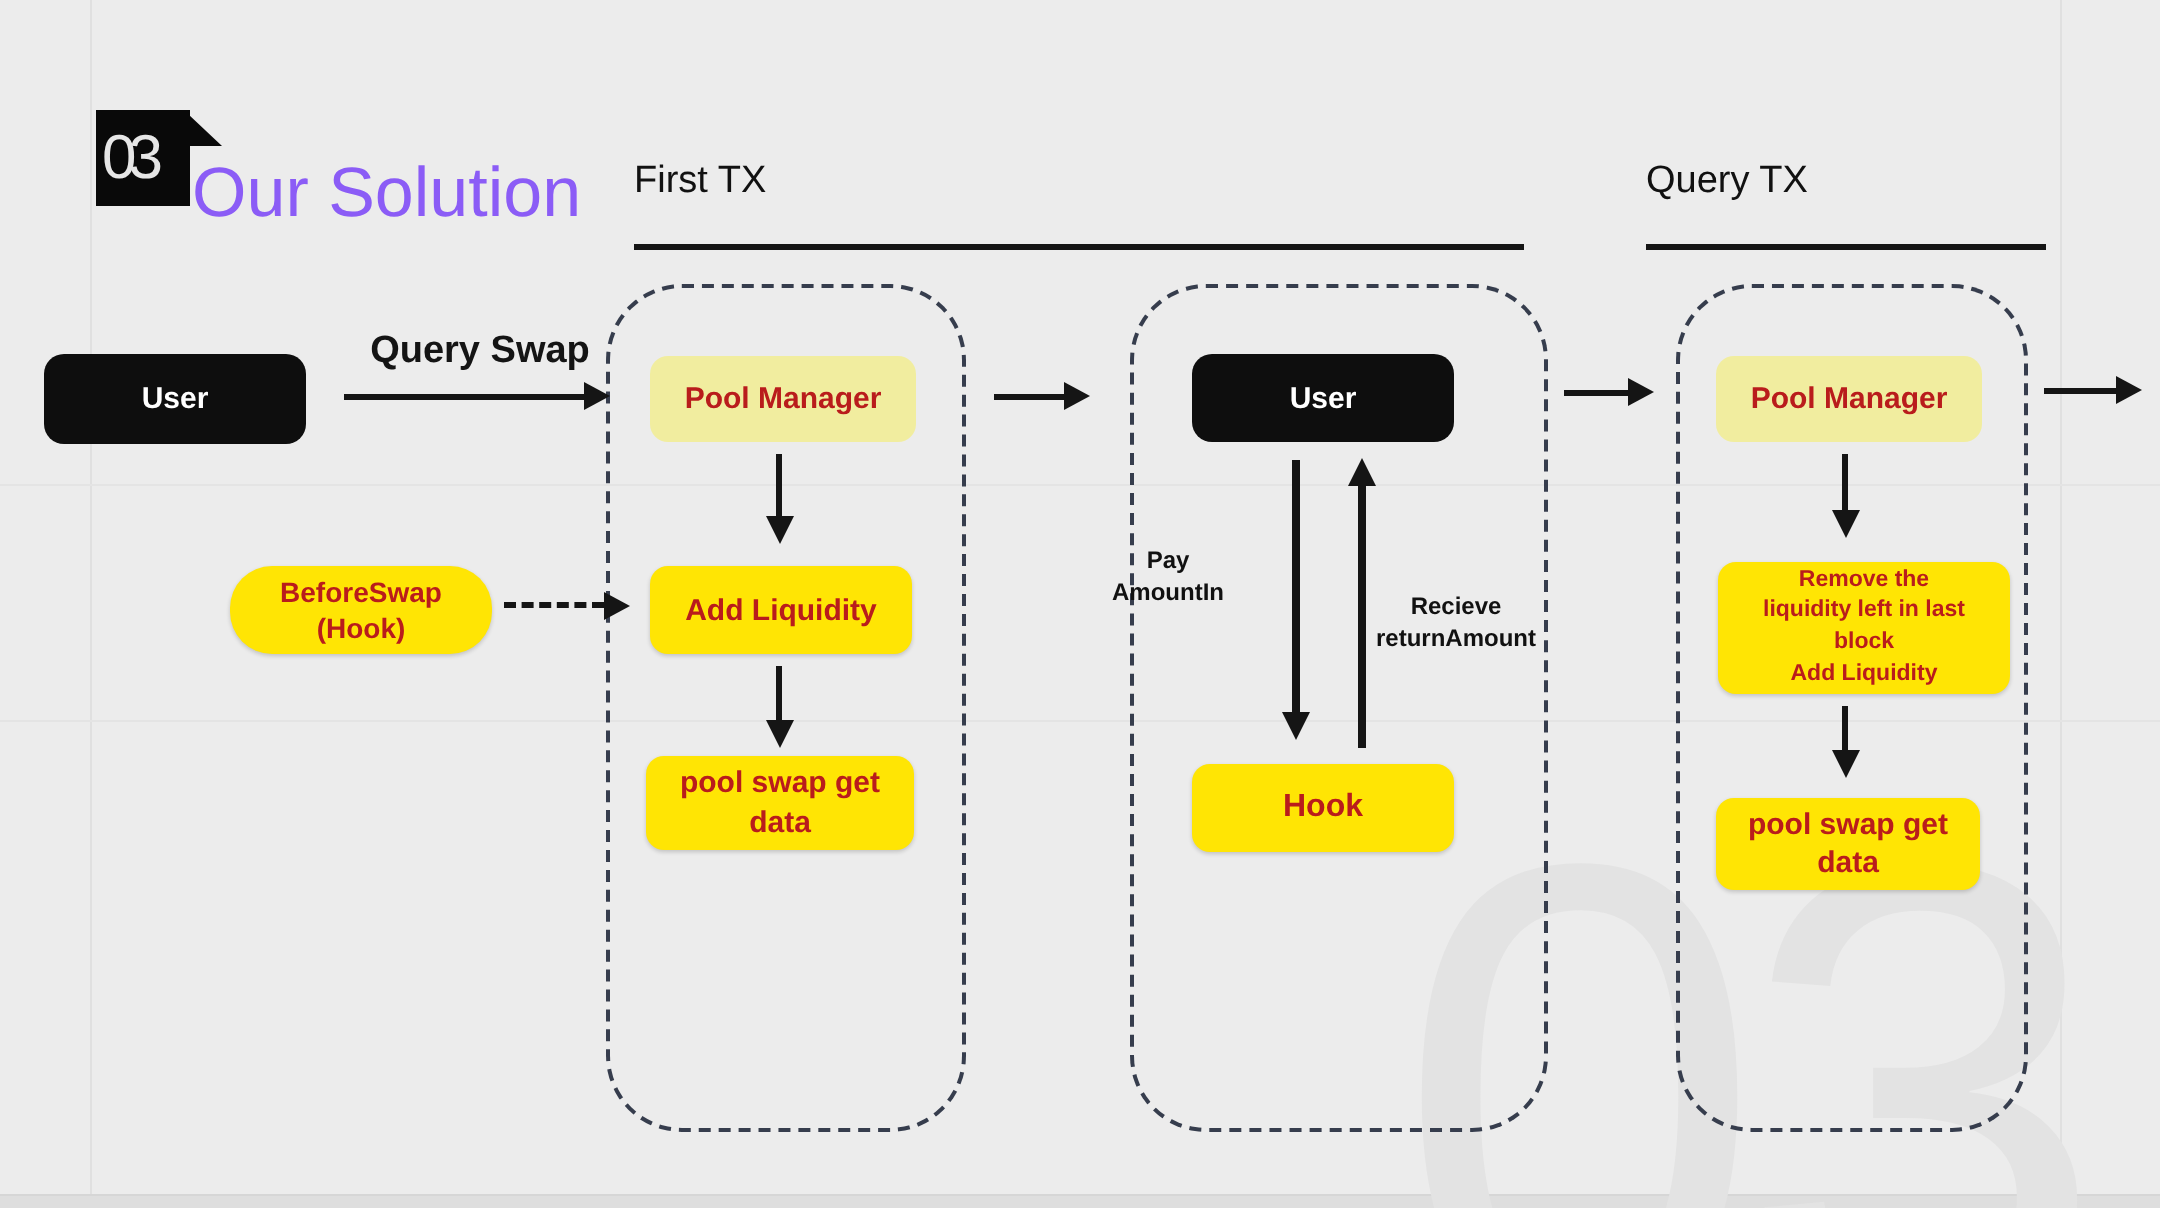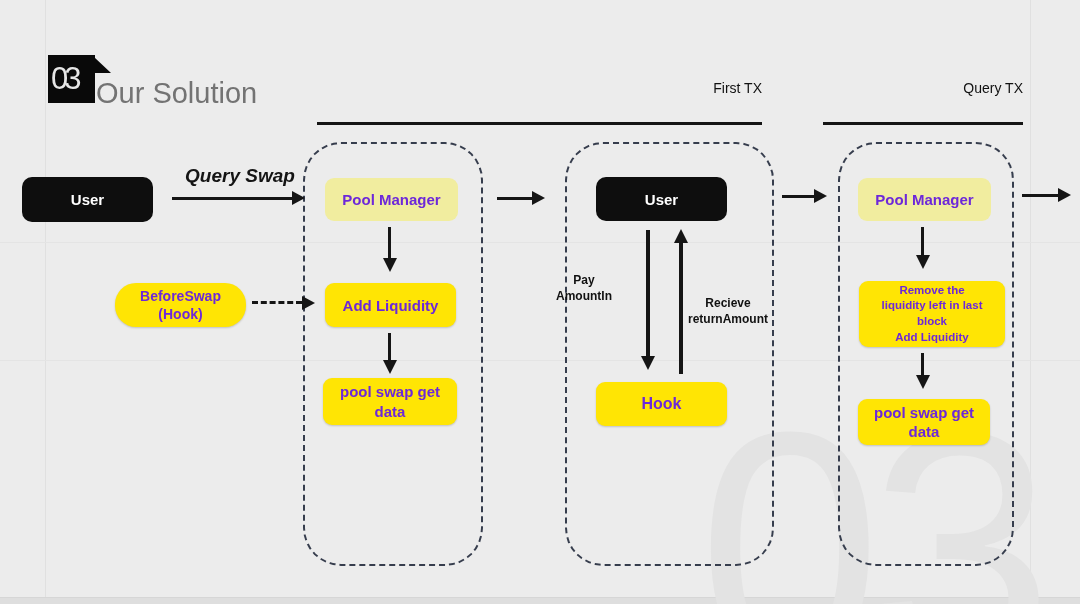--- a/index.html
+++ b/index.html
@@ -32,28 +32,28 @@
   
   .badge{position:absolute;left:48px;top:55px;width:47px;height:48px;background:#090909;z-index:2;}
   .badge-num{
     position:absolute;left:3px;top:8px;width:44px;text-align:left;
     color:#E6E6E6;font-size:31px;line-height:1;font-weight:400;letter-spacing:-4px;
   }
   .badge-fold{
     position:absolute;left:94px;top:57px;width:17px;height:16px;background:#090909;z-index:2;
     clip-path:polygon(0 0,100% 100%,0 100%);
   }
-  .page-title{position:absolute;left:96px;top:77px;font-size:29px;font-weight:400;letter-spacing:0px;z-index:2;color:#737373;}
-  .phase-label{position:absolute;font-size:14px;font-weight:400;text-align:right;z-index:2;color:#111;}
+  .page-title{position:absolute;left:96px;top:77px;font-size:35px;font-weight:400;letter-spacing:0px;z-index:2;color:#8b5cf6;}
+  .phase-label{position:absolute;font-size:19px;font-weight:400;text-align:left;z-index:2;color:#111;}
   .phase-underline{position:absolute;height:3px;background:var(--arrow-black);z-index:2;}
   
   .box{
     position:absolute;z-index:3;border-radius:9px;
     display:flex;align-items:center;justify-content:center;text-align:center;
-    font-weight:700;color:#6d28d9;
+    font-weight:700;color:#b91c1c;
   }
   .box.black{background:var(--box-black);color:#fff;border-radius:10px;}
   .box.yellow{background:var(--bright-yellow);box-shadow:0 1px 2px rgba(0,0,0,0.18);}
   .box.pale{background:var(--pale-yellow);}
   .pre{white-space:pre-line;}
   
   .dash-container{
     position:absolute;top:142px;height:420px;z-index:2;
     border:2.5px dashed var(--dashed-border);border-radius:38px;
   }
@@ -85,21 +85,21 @@
 </div>
 <div class="badge-fold"></div>
 <div class="page-title">Our Solution</div>
 
 <div class="phase-label" style="left:317px;top:80px;width:445px;">First TX</div>
 <div class="phase-underline" style="left:317px;top:122px;width:445px;"></div>
 <div class="phase-label" style="left:823px;top:80px;width:200px;">Query TX</div>
 <div class="phase-underline" style="left:823px;top:122px;width:200px;"></div>
 
 <div class="box black" style="left:22px;top:177px;width:131px;height:45px;font-size:15px;">User</div>
-<div class="abs" style="left:178px;top:165px;width:124px;text-align:center;font-size:19px;font-weight:600;z-index:3;font-style:italic;">Query Swap</div>
+<div class="abs" style="left:178px;top:165px;width:124px;text-align:center;font-size:19px;font-weight:600;z-index:3;">Query Swap</div>
 <div>
   <div class="hline" style="left:172px;top:197px;width:122px;height:3px;"></div>
   <div class="head-right" style="left:292px;top:191px;"></div>
 </div>
 
 <div class="box yellow pre" style="left:115px;top:283px;width:131px;height:44px;font-size:14px;line-height:1.3;border-radius:21px;">BeforeSwap
 (Hook)</div>
 <div>
   <div class="dashline" style="left:252px;top:301px;width:50px;"></div>
   <div class="head-right" style="left:302px;top:296px;"></div>

